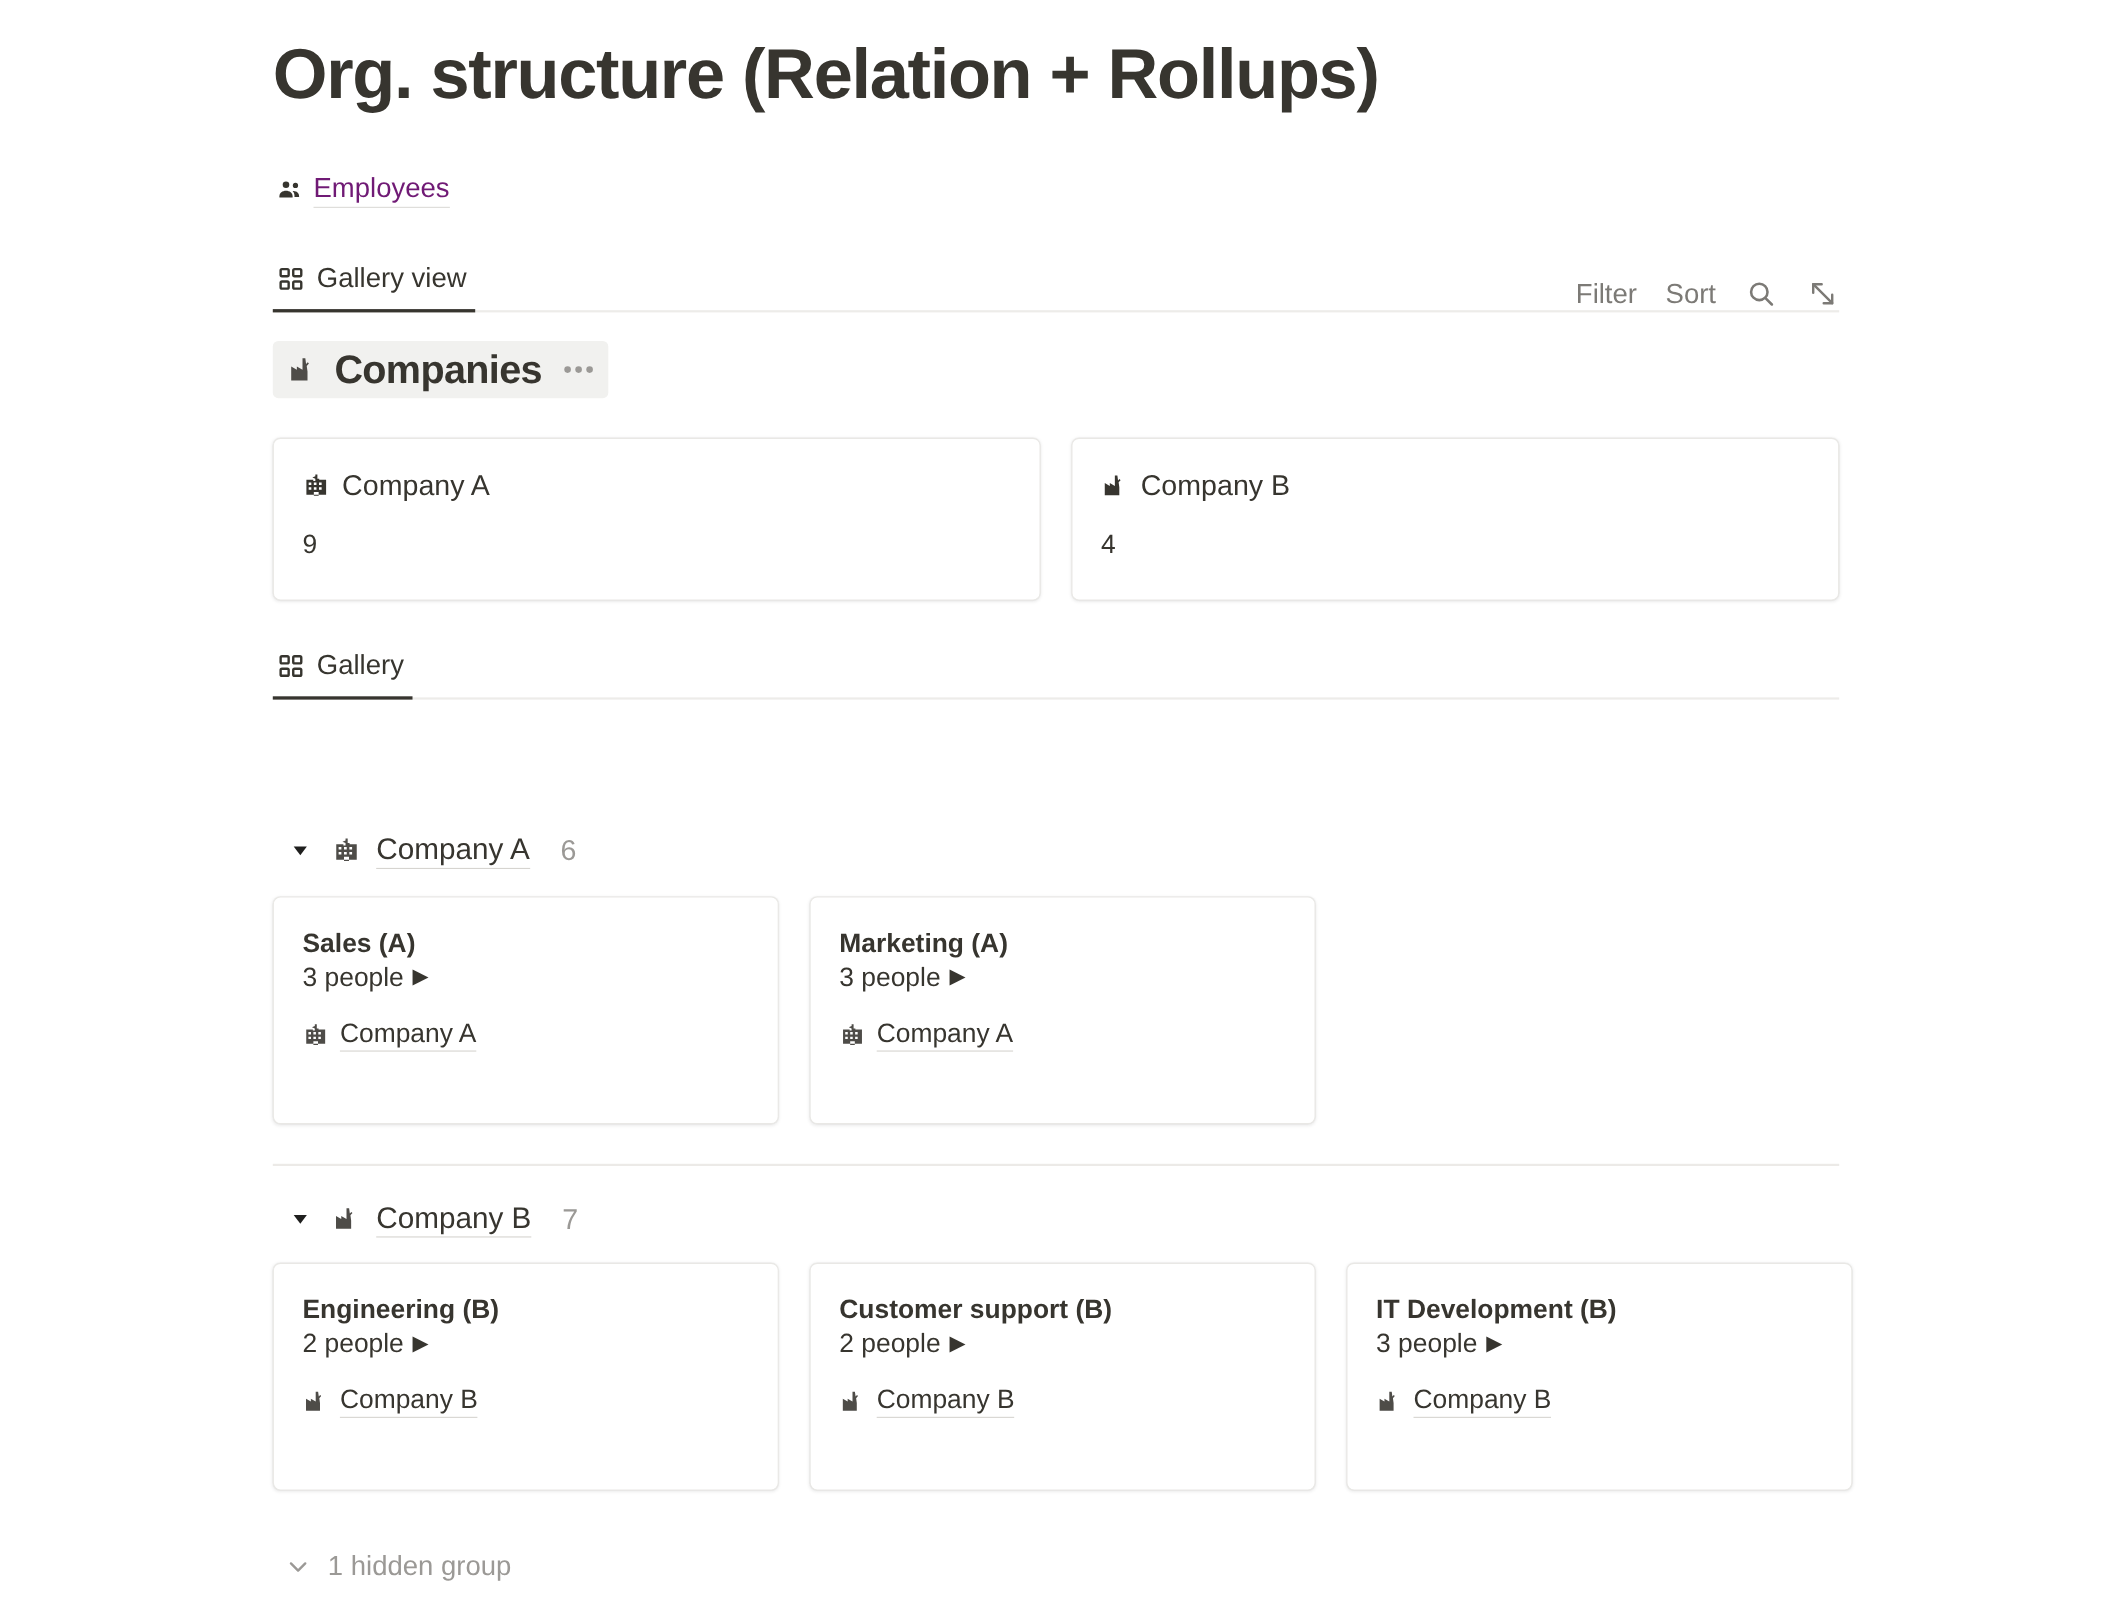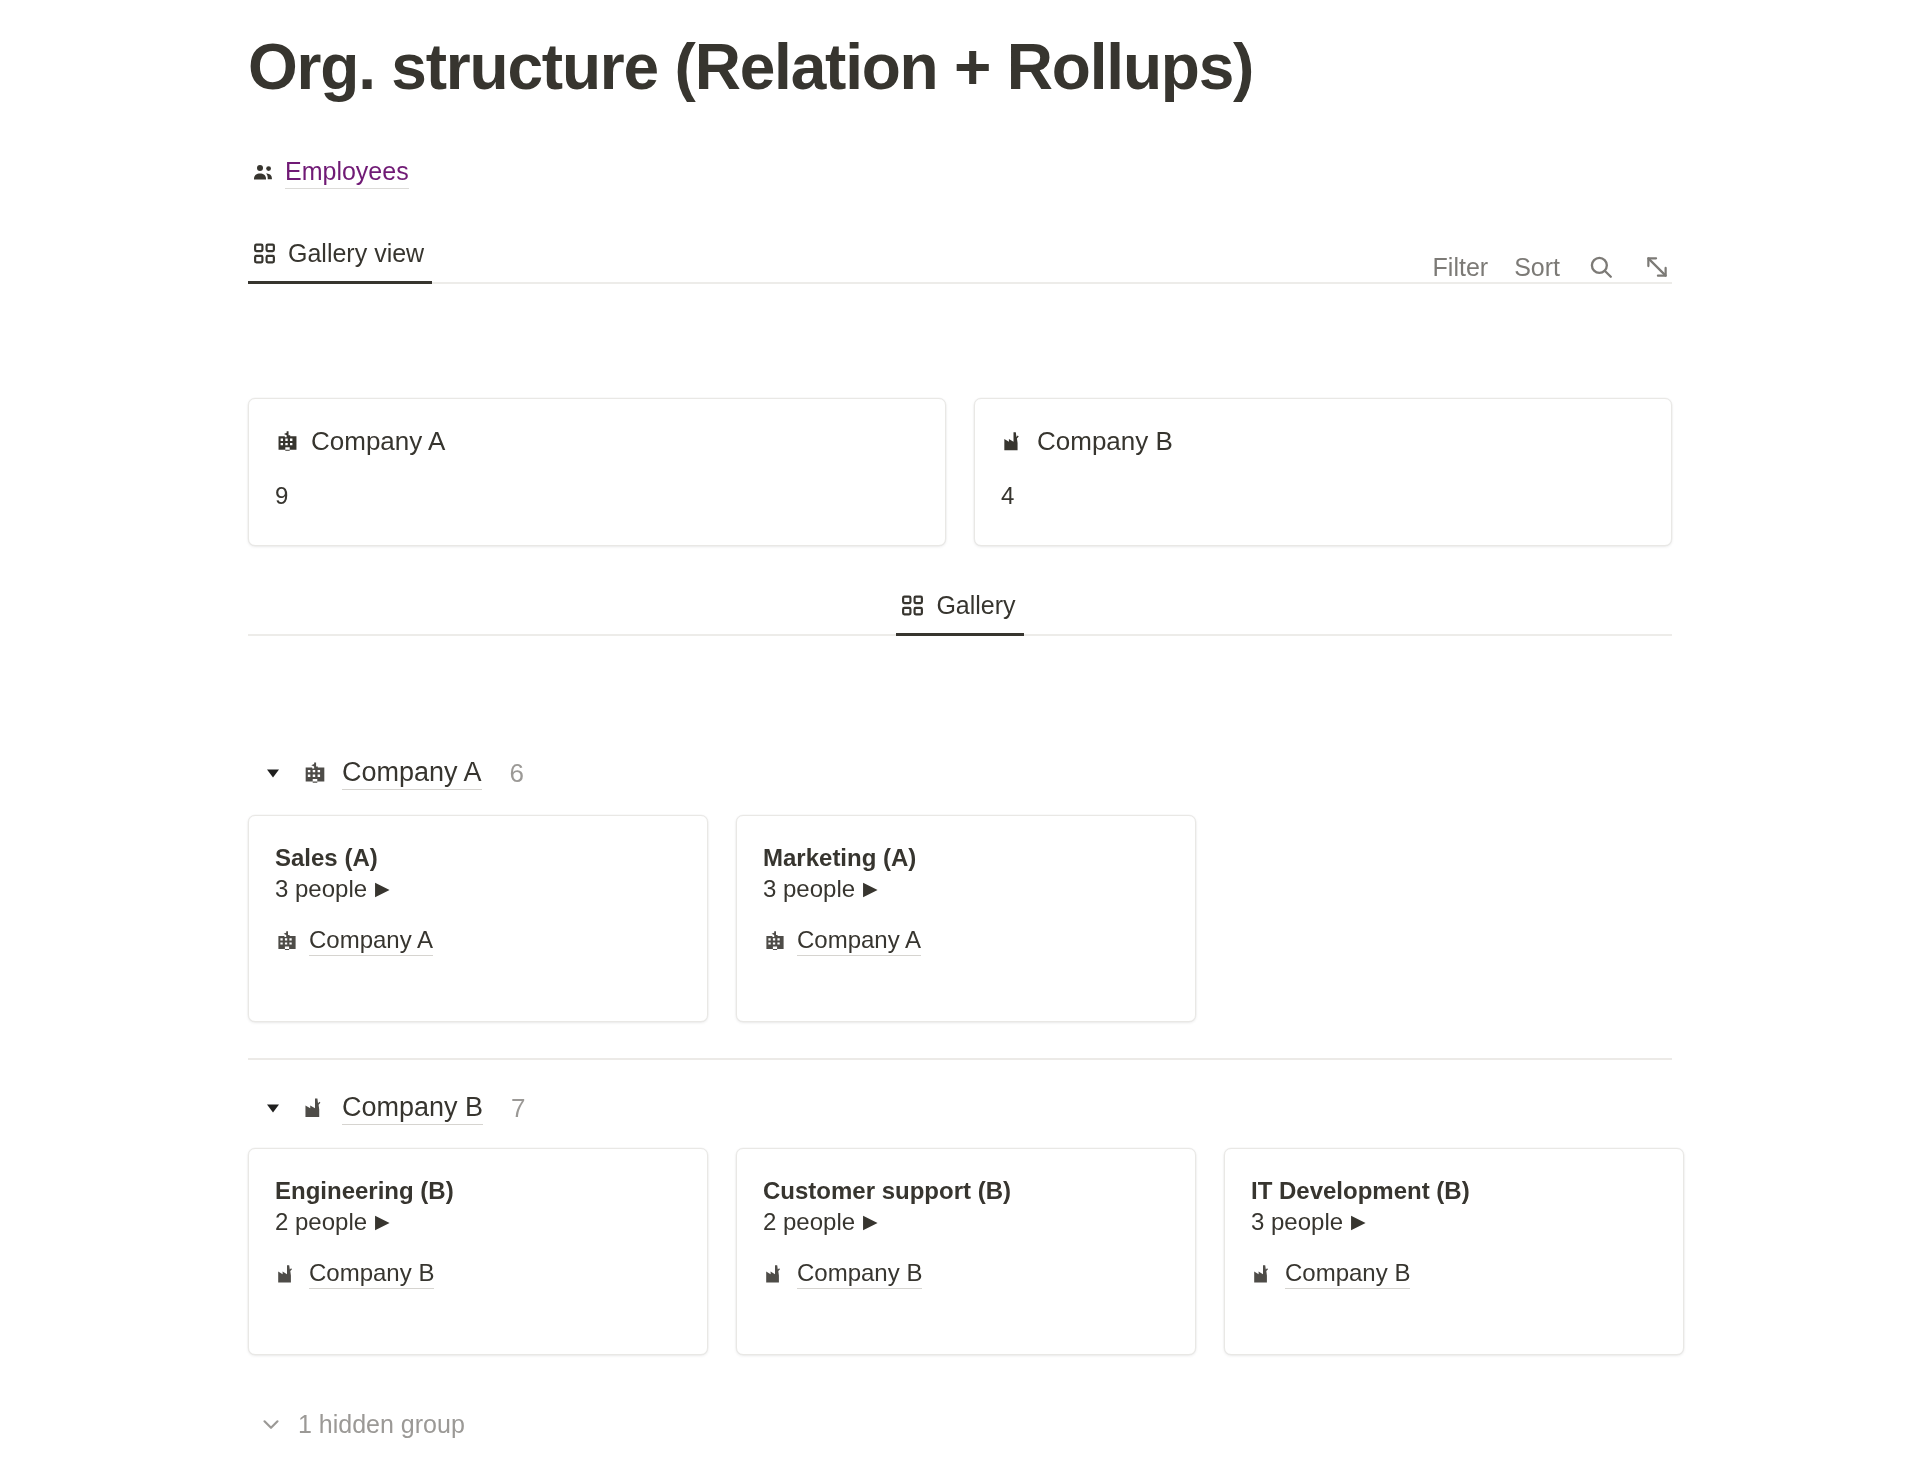--- a/index.html
+++ b/index.html
@@ -66,21 +66,21 @@
     position: absolute;
     left: 248px;
     width: 1424px;
     display: flex;
     align-items: flex-end;
     justify-content: space-between;
     border-bottom: 2px solid #edece9;
     height: 56px;
   }
   .viewbar--primary { top: 228px; }
-  .viewbar--secondary { top: 580px; justify-content: center; }
+  .viewbar--secondary { top: 580px; }
 
   .tabs { display: flex; align-items: flex-end; height: 100%; }
 
   .tab {
     position: relative;
     display: flex;
     align-items: center;
     gap: 11px;
     padding: 0 8px 14px 4px;
     font-size: 25px;
@@ -396,20 +396,33 @@
       <span class="tool-icon">
         <svg width="28" height="28" viewBox="0 0 24 24" fill="none" stroke="currentColor" stroke-width="1.9" stroke-linecap="round" stroke-linejoin="round" aria-hidden="true">
           <line x1="4.6" y1="4.6" x2="19.4" y2="19.4"></line>
           <polyline points="4.6,11.2 4.6,4.6 11.2,4.6"></polyline>
           <polyline points="19.4,12.8 19.4,19.4 12.8,19.4"></polyline>
         </svg>
       </span>
     </div>
   </div>
 
+  <div class="section-head highlight" id="companies-heading">
+    <span class="sec-icon">
+      <svg width="28" height="28" viewBox="0 0 24 24" fill="currentColor" aria-hidden="true">
+        <path d="M3.2 20.4V9.6l4.4 2.6V9.6l4.4 2.6V3.2h2.2l.6 4.4 1.3-1.4.9 1 -1.7 1.9.6 4.3V20.4H3.2z"></path>
+      </svg>
+    </span>
+    <span class="sec-title">Companies</span>
+    <span class="sec-dots">
+        <i></i>
+        <i></i>
+        <i></i>
+      </span>
+  </div>
 
   <div class="card-row" id="companies-row">
 
     <div class="card card--company">
       <div class="card-title">
         <span class="rel-icon">
           <svg width="25" height="25" viewBox="0 0 24 24" fill="currentColor" aria-hidden="true">
             <path d="M11.2 2.2v1.5l-2.6 1.1 2.6 1.1v2.0H9.4v-1H3.4v13.0h17.2V6.9h-6.0v-1h-1.6V2.2h-1.8zM5.4 9.2h2.3v2.2H5.4V9.2zm4.5 0h2.3v2.2H9.9V9.2zm4.5 0h2.3v2.2h-2.3V9.2zM5.4 13.4h2.3v2.2H5.4v-2.2zm4.5 0h2.3v2.2H9.9v-2.2zm4.5 0h2.3v2.2h-2.3v-2.2zM9.9 17.5h4.2v3.4H9.9v-3.4z"></path>
           </svg>
         </span>

